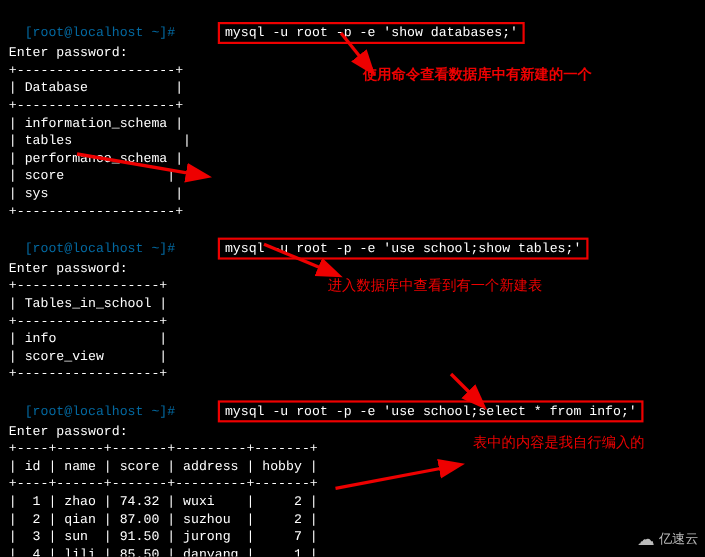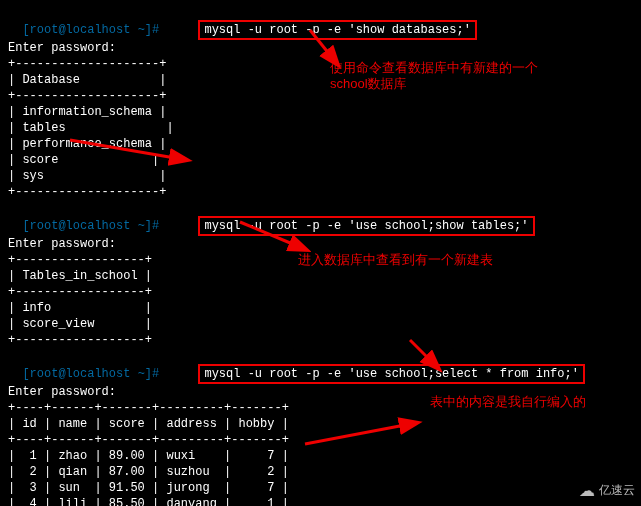--- a/index.html
+++ b/index.html
@@ -69,41 +69,40 @@
 <div class="line">| score_view       |</div>
 <div class="line">+------------------+</div>
 
 <div class="line">
   <span class="cyan">[root@localhost ~]# </span><span class="redbox"><span>mysql -u root -p -e 'use school;select * from info;'</span></span>
 </div>
 <div class="line">Enter password:</div>
 <div class="line">+----+------+-------+---------+-------+</div>
 <div class="line">| id | name | score | address | hobby |</div>
 <div class="line">+----+------+-------+---------+-------+</div>
-<div class="line">|  1 | zhao | 89.00 | wuxi    |     7 |</div>
+<div class="line">|  1 | zhao | 74.32 | wuxi    |     2 |</div>
 <div class="line">|  2 | qian | 87.00 | suzhou  |     2 |</div>
 <div class="line">|  3 | sun  | 91.50 | jurong  |     7 |</div>
 <div class="line">|  4 | lili | 85.50 | danyang |     1 |</div>
 
 <svg class="arrow-svg" style="left:0;top:0" width="641" height="506">
   <defs>
     <marker id="ah" markerWidth="10" markerHeight="10" refX="2" refY="3" orient="auto">
       <path d="M0,0 L0,6 L8,3 z" fill="#e00"></path>
     </marker>
   </defs>
   <line x1="310" y1="30" x2="330" y2="55" stroke="#e00" stroke-width="3" marker-end="url(#ah)"></line>
   <line x1="70" y1="140" x2="175" y2="158" stroke="#e00" stroke-width="3" marker-end="url(#ah)"></line>
   <line x1="240" y1="222" x2="295" y2="245" stroke="#e00" stroke-width="3" marker-end="url(#ah)"></line>
   <line x1="410" y1="340" x2="430" y2="360" stroke="#e00" stroke-width="3" marker-end="url(#ah)"></line>
   <line x1="305" y1="444" x2="405" y2="425" stroke="#e00" stroke-width="3" marker-end="url(#ah)"></line>
 </svg>
 
-<div class="annot" style="left:330px; top:60px;">
+<div class="annot" style="left:330px; top:60px;font-weight:bold;">
   <div>使用命令查看数据库中有新建的一个</div>
-  <div>school数据库</div>
 </div>
 <div class="annot" style="left:298px; top:236px;margin-top:16px;">进入数据库中查看到有一个新建表</div>
 <div class="annot" style="left:430px; top:394px;">表中的内容是我自行编入的</div>
 
 <div class="watermark">
   <span class="cloud">☁</span>
   <span>亿速云</span>
 </div>
 
 </body></html>

